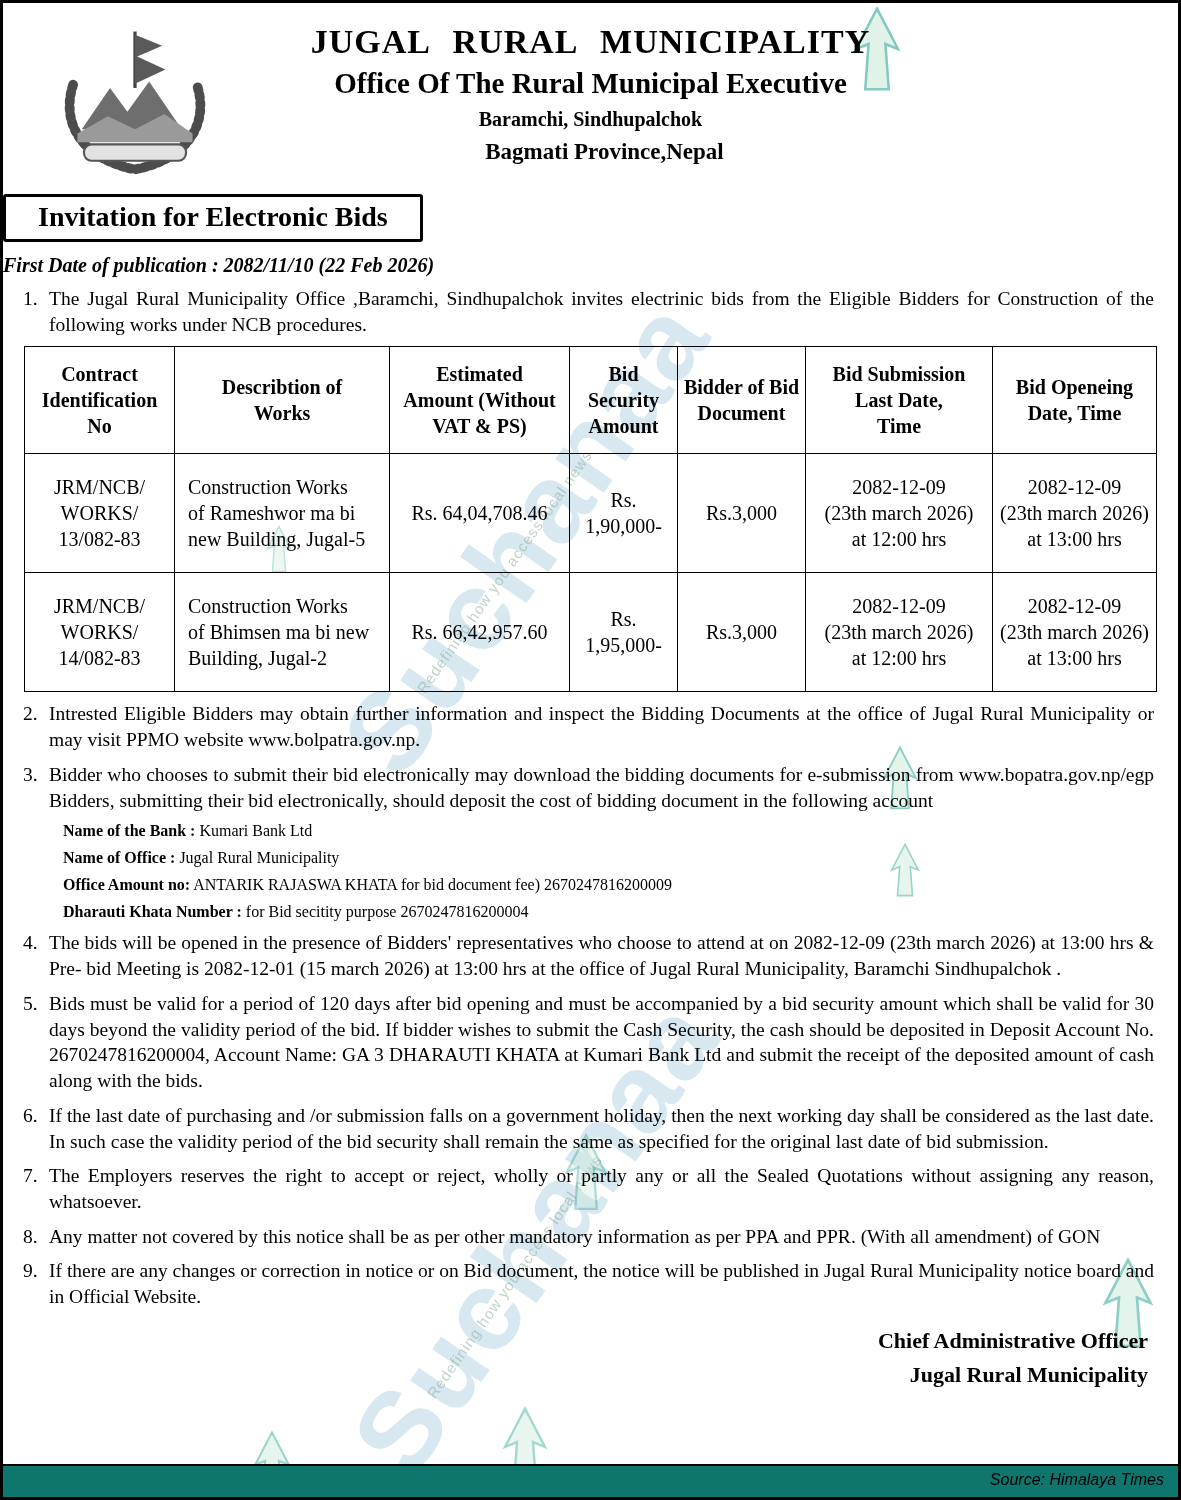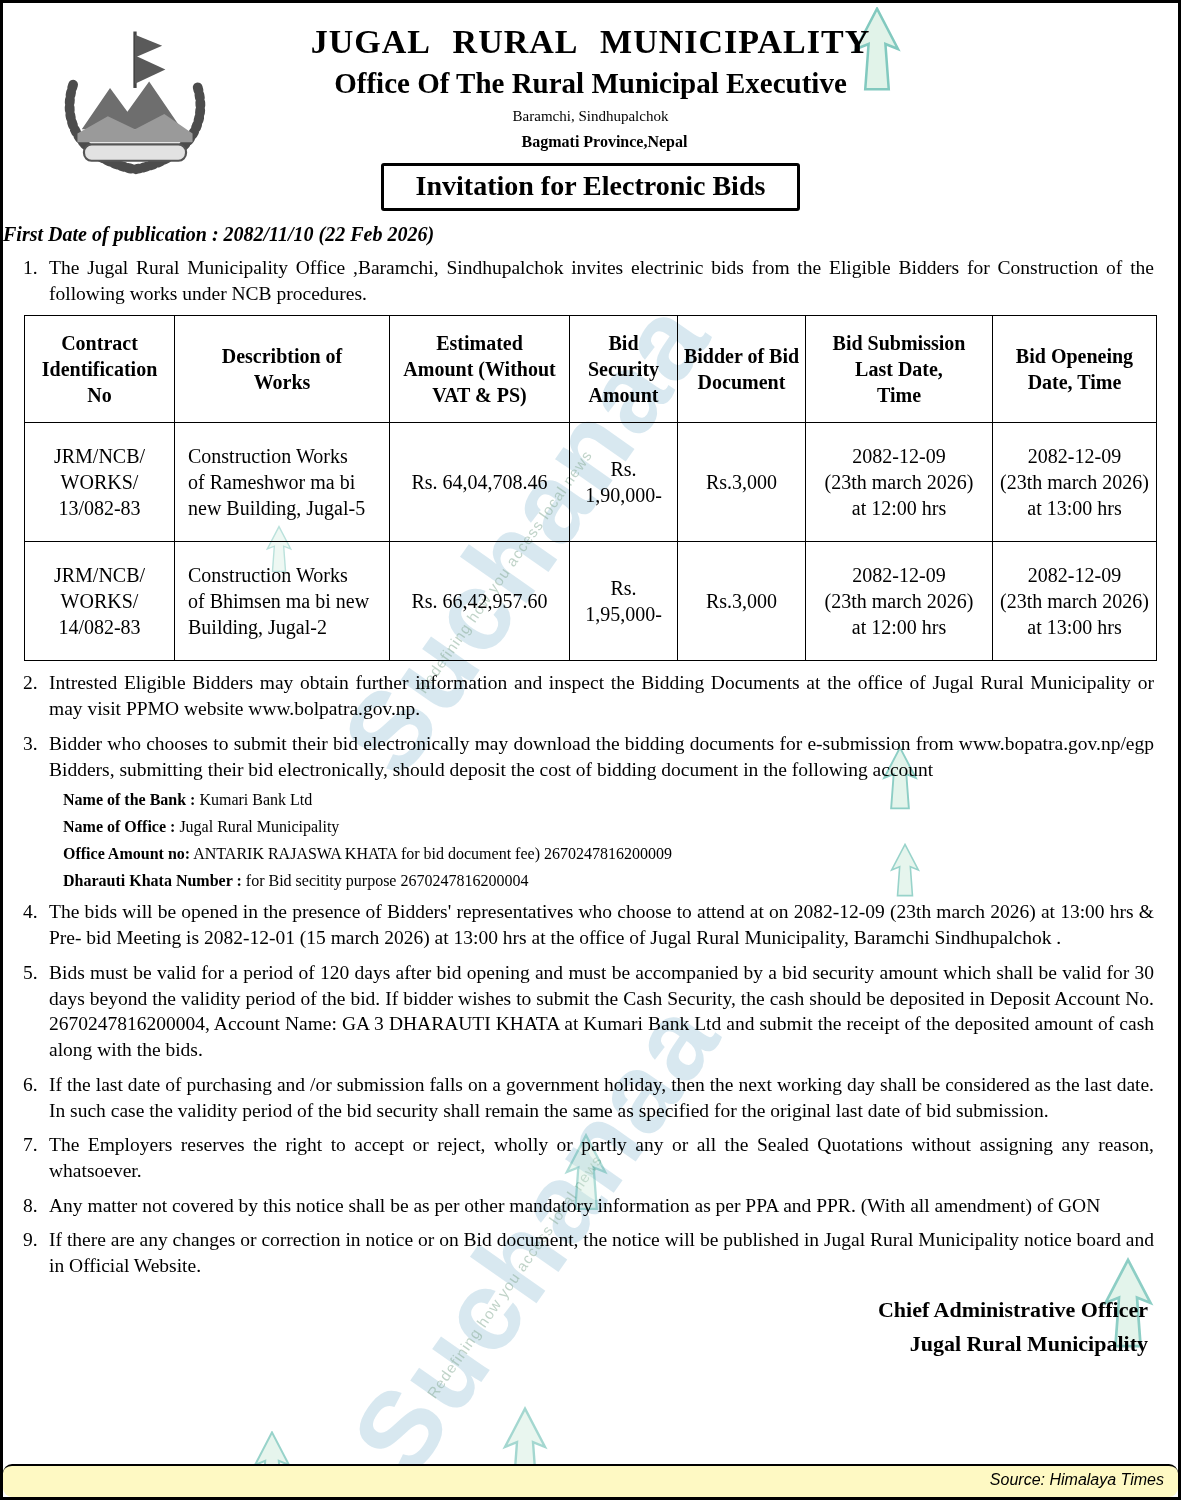--- a/index.html
+++ b/index.html
@@ -19,23 +19,23 @@
     font-family:"Liberation Sans", sans-serif; font-size:15px;
     color:rgba(140,175,155,0.55); transform:rotate(-55deg); white-space:nowrap;
     letter-spacing:1px;
   }
   .wm-arrow{position:absolute; z-index:0; pointer-events:none;}
   
   .logo{position:absolute; left:48px; top:22px; width:168px; height:152px; z-index:1;}
   .head{position:relative; z-index:2; text-align:center; padding-top:16px;}
   .h-title{font-size:34px; font-weight:bold; letter-spacing:1px; word-spacing:14px; margin:4px 0 2px;}
   .h-sub{font-size:29px; font-weight:bold; margin:6px 0 2px;}
-  .h-place{font-size:15px; font-weight:normal; margin:8px 0 2px;}
-  .h-prov{font-size:16px; font-weight:bold; margin:8px 0 0;padding-left:28px;}
-  .notice-box-wrap{text-align:center; margin-top:12px; position:relative; z-index:2;font-family:Liberation Serif, serif;}
+  .h-place{font-size:20px; font-weight:bold; margin:8px 0 2px;}
+  .h-prov{font-size:23px; font-weight:bold; margin:8px 0 0;padding-left:28px;}
+  .notice-box-wrap{text-align:left; margin-top:29px; position:relative; z-index:2;font-family:Liberation Serif, serif;}
   .notice-box{
     display:inline-block; border:3px solid #000; border-radius:3px;
     padding:4px 32px 6px; font-size:28px; font-weight:bold;
   }
   .pub-line{font-size:20px; font-weight:bold; font-style:italic; margin-top:12px; position:relative; z-index:2;}
   
   .clause{
     position:relative; z-index:2; margin:9px 24px 9px 14px; padding-left:32px;
     font-size:19.5px; line-height:1.32; text-align:justify;
   }
@@ -53,23 +53,23 @@
   td{height:108px;}
   td.desc{text-align:left; padding-left:13px;}
   
   .bank{position:relative; z-index:2; margin:4px 24px 4px 60px;}
   .bank-line{font-size:16px; margin:9px 0;}
   .bank-line .lbl{font-weight:bold;}
   
   .sig{position:relative; z-index:2; text-align:right; margin:14px 30px 0; font-weight:bold; font-size:22px; line-height:1.55;font-family:Liberation Serif, serif;}
   .footer{
     position:absolute; left:0; right:0; bottom:0; z-index:3;
-    border-top:2px solid #000; background:#fef9c3;
+    border-top:2px solid #000; background:#0f766e;
     text-align:right; padding:5px 14px 8px;
-    font-family:"Liberation Sans", sans-serif; font-style:italic; font-size:16px;border-radius:9px;
+    font-family:"Liberation Sans", sans-serif; font-style:italic; font-size:16px;
   }
 </style>
 </head>
 <body>
 
 <div class="page">
 
   <div class="wm wm-brand" style="left:250px; top:470px;">Suchanaa</div>
   <div class="wm wm-tag" style="left:355px; top:560px;">Redefining how you access local news</div>
   <div class="wm wm-brand" style="left:260px; top:1170px;">Suchanaa</div>

